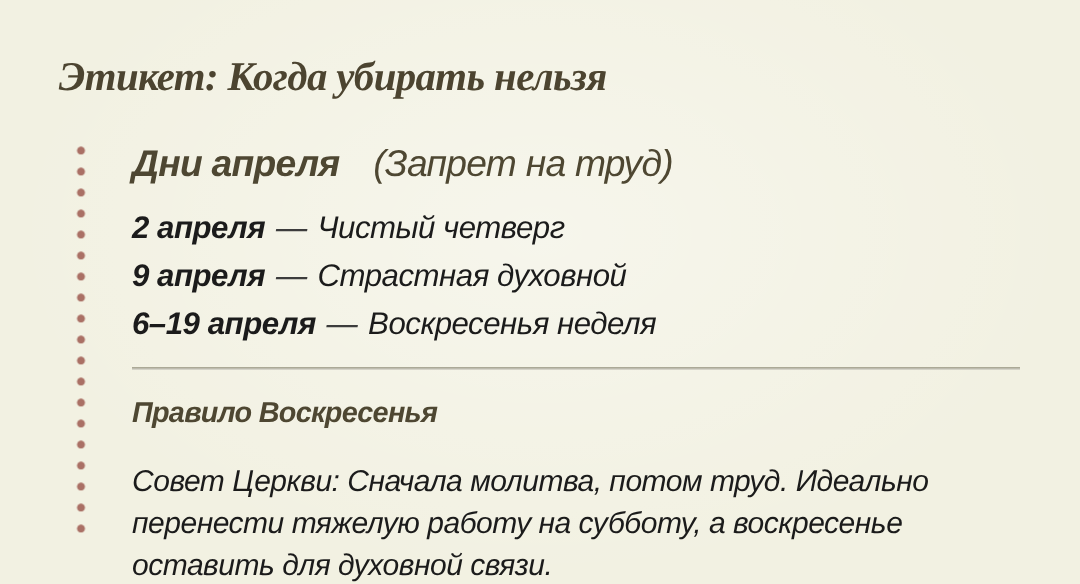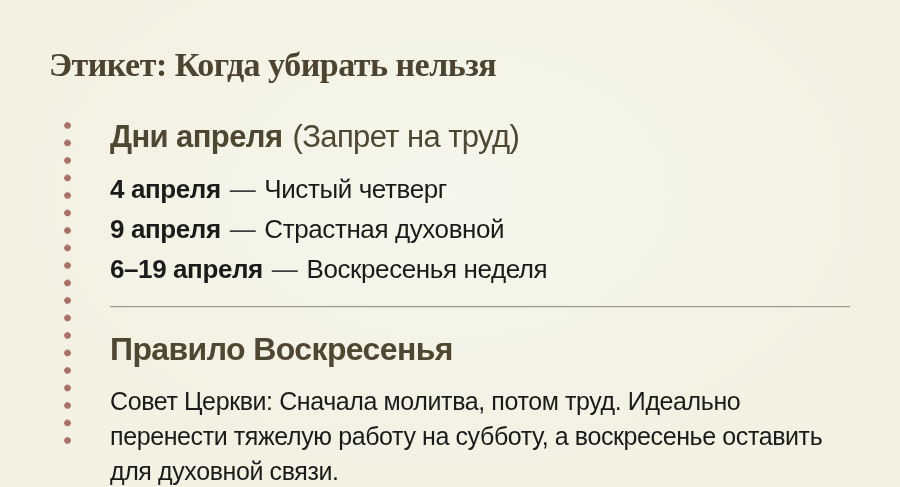--- a/index.html
+++ b/index.html
@@ -1,15 +1,15 @@
 <!DOCTYPE html>
 <html><head>
 <meta charset="utf-8">
 <style>
-  * { margin: 0; padding: 0; box-sizing: border-box; }
+  * { margin: 0; padding: 0; box-sizing: border-box; font-style: italic; }
 
   html, body {
     width: 900px;
     height: 487px;
     overflow: hidden;
   }
 
   body {
     font-family: "Liberation Sans", "DejaVu Sans", sans-serif;
     background: #f2f1e2;
@@ -52,21 +52,21 @@
   .section1-heading {
     position: absolute;
     left: 110px;
     top: 119px;
     font-size: 31px;
     letter-spacing: -0.6px;
     color: #4e4732;
     white-space: nowrap;
   }
   .section1-heading .bold-part { font-weight: bold; }
-  .section1-heading .light-part { font-weight: normal; margin-left: 2px; }
+  .section1-heading .light-part { font-weight: normal; margin-left: 20px; }
 
   
   .date-list {
     position: absolute;
     left: 110px;
     top: 169px;
   }
   .date-row {
     height: 40px;
     line-height: 40px;
@@ -88,21 +88,21 @@
     height: 2px;
     background: #9a9783;
     border-bottom: 1px solid rgba(255,255,255,0.7);
   }
 
   
   .section2-heading {
     position: absolute;
     left: 110px;
     top: 331px;
-    font-size: 32px;
+    font-size: 24px;
     font-weight: bold;
     letter-spacing: -0.6px;
     color: #4e4732;
     white-space: nowrap;
   }
 
   
   .section2-body {
     position: absolute;
     left: 110px;
@@ -123,21 +123,21 @@
 
   <div class="dotted-rail"></div>
 
   <h2 class="section1-heading">
     <span class="bold-part">Дни апреля</span>
     <span class="light-part">(Запрет на труд)</span>
   </h2>
 
   <div class="date-list">
     <div class="date-row">
-      <span class="date">4 апреля</span><span class="dash">—</span><span class="event">Чистый четверг</span>
+      <span class="date">2 апреля</span><span class="dash">—</span><span class="event">Чистый четверг</span>
     </div>
     <div class="date-row">
       <span class="date">9 апреля</span><span class="dash">—</span><span class="event">Страстная духовной</span>
     </div>
     <div class="date-row">
       <span class="date">6–19 апреля</span><span class="dash">—</span><span class="event">Воскресенья неделя</span>
     </div>
   </div>
 
   <div class="divider"></div>

